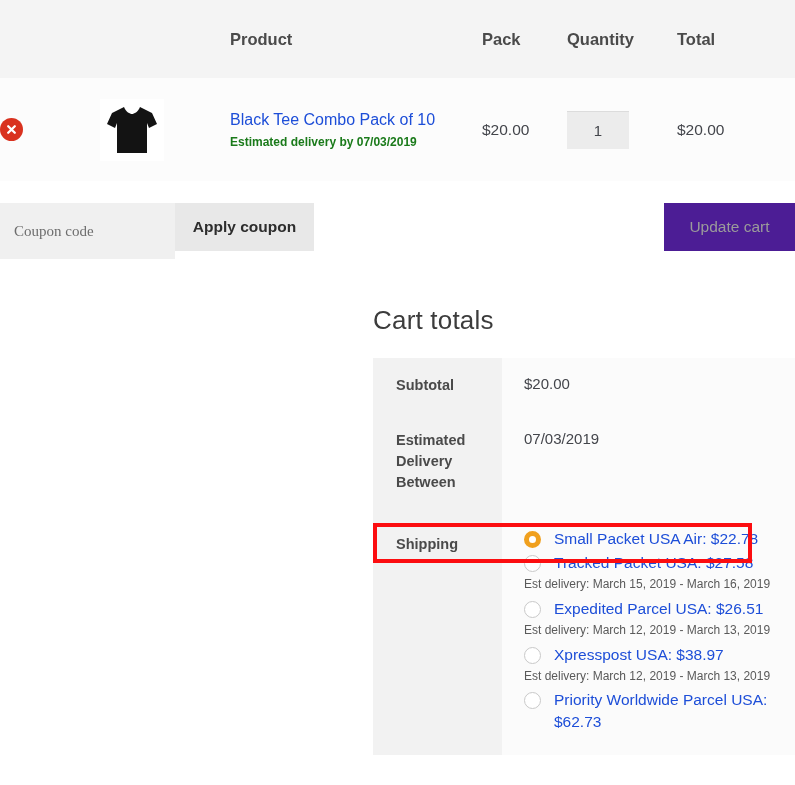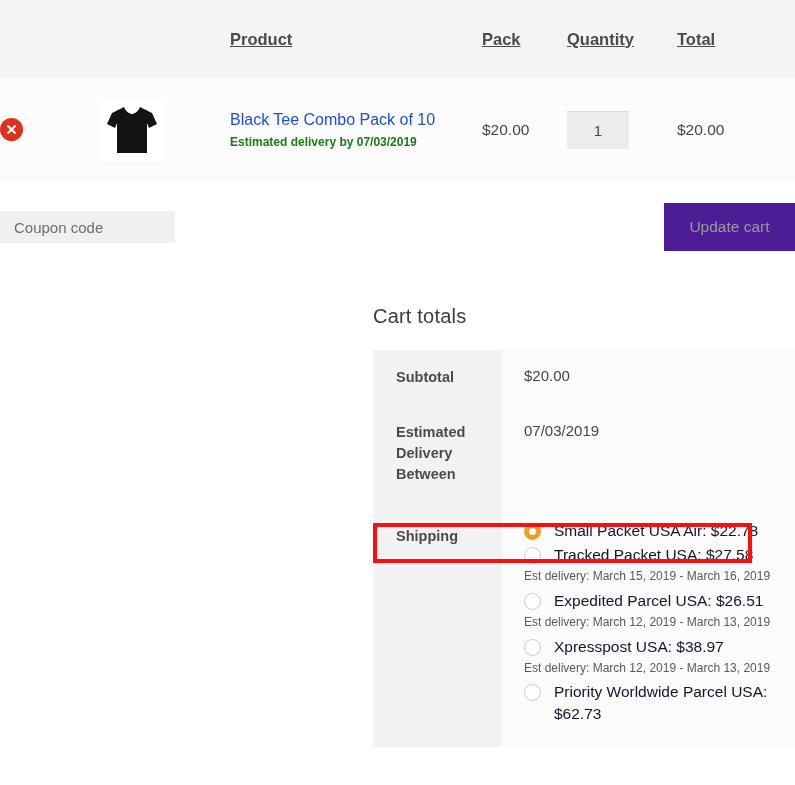--- a/index.html
+++ b/index.html
@@ -26,21 +26,20 @@
     background: #f4f4f4;
     height: 78px;
   }
   .cart-table th {
     font-size: 16.5px;
     font-weight: bold;
     color: #4a4a4a;
     text-align: left;
     vertical-align: middle;
     padding: 0;
-    text-decoration: underline;
   }
   .col-remove   { width: 100px; }
   .col-thumb    { width: 130px; }
   .col-product  { width: 252px; }
   .col-price    { width: 85px; }
   .col-qty      { width: 110px; }
   .col-total    { width: 118px; }
 
   .cart-table tbody tr {
     background: #fcfcfc;
@@ -115,28 +114,28 @@
 
   
   .actions-row {
     position: relative;
     height: 48px;
     margin-top: 22px;
   }
   .coupon-input {
     position: absolute;
     left: 0;
-    top: 8px;
+    top: 0;
     width: 175px;
-    height: 32px;
+    height: 56px;
     background: #f0f0f0;
     border: none;
     box-sizing: border-box;
     padding-left: 14px;
-    font-family: Liberation Sans, sans-serif;
+    font-family: Liberation Serif, serif;
     font-size: 15px;
     color: #6d6d6d;
     outline: none;
   }
   .coupon-input::placeholder { color: #6d6d6d; opacity: 1; }
   .apply-coupon-btn {
     position: absolute;
     left: 175px;
     top: 0;
     width: 139px;
@@ -164,21 +163,21 @@
   }
 
   
   .totals-wrap {
     position: absolute;
     left: 373px;
     top: 305px;
     width: 422px;
   }
   .totals-title {
-    font-size: 20px;
+    font-size: 26px;
     font-weight: normal;
     color: #3c3c3c;
     margin: 0 4px 22px 0;
     letter-spacing: .2px;
   }
   .totals-table {
     width: 422px;
     border-collapse: collapse;
     table-layout: fixed;
   }
@@ -222,21 +221,21 @@
     margin: 3px 13px 0 0;
     cursor: pointer;
     position: relative;
   }
   .radio.checked {
     border: 5px solid #f0a01e;
     background: #ffffff;
   }
   .ship-label {
     font-size: 15.5px;
-    color: #0f172a;
+    color: #1d4ed8;
     line-height: 1.42;
     cursor: pointer;
   }
   .ship-est {
     font-size: 12px;
     color: #5a5a5a;
     margin: 1px 0 6px 0;
     line-height: 1.4;
   }
 
@@ -291,20 +290,21 @@
       <td class="qty-cell">
         <input class="qty-input" type="text" value="1" style="">
       </td>
       <td class="total-cell">$20.00</td>
     </tr>
   </tbody>
 </table>
 
 <div class="actions-row">
   <input class="coupon-input" type="text" placeholder="Coupon code" style="">
+  <button class="apply-coupon-btn">Apply coupon</button>
   <button class="update-cart-btn">Update cart</button>
 </div>
 
 <div class="totals-wrap">
   <h2 class="totals-title">Cart totals</h2>
   <table class="totals-table">
     <tbody>
       <tr class="row-subtotal">
         <th>Subtotal</th>
         <td>$20.00</td>

